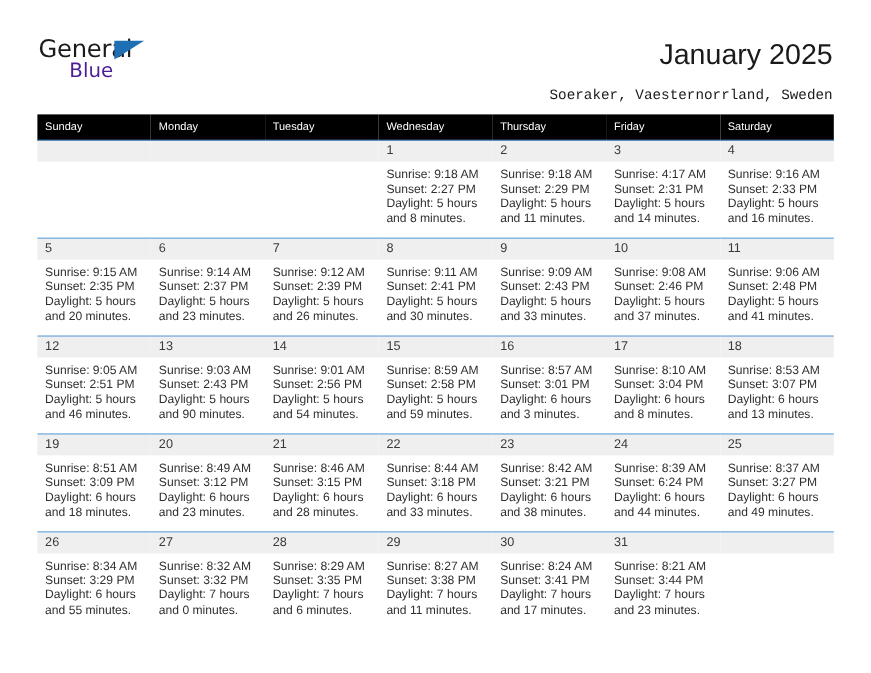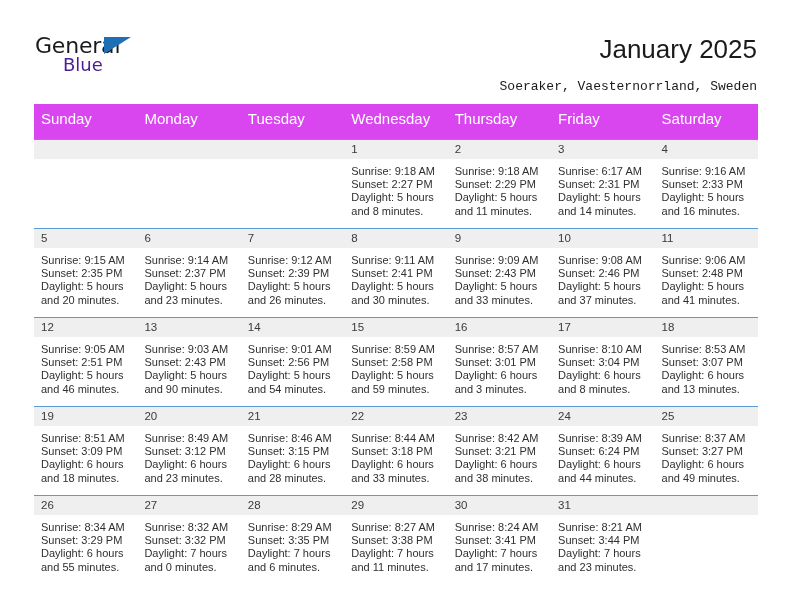--- a/index.html
+++ b/index.html
@@ -89,26 +89,26 @@
   
   .calendar {
     position: absolute;
     left: 34px;
     top: 104px;
     width: 724px;
     border-collapse: collapse;
     table-layout: fixed;
   }
   .calendar th {
-    background: #d946ef;
+    background: #000000;
     color: #ffffff;
-    font-size: 15px;
+    font-size: 10px;
     font-weight: normal;
     text-align: left;
-    padding: 6px 0 12px 7px;
+    padding: 6px 0 6px 7px;
     height: 11px;
     font-family: "Liberation Sans", sans-serif;
   }
   .calendar td {
     vertical-align: top;
     padding: 0;
     border-top: 1px solid #5b9bd5;
     width: 103.4px;
     height: 88px;
   }
@@ -194,21 +194,21 @@
             <div class="cellbody">
               <div>Sunrise: 9:18 AM</div>
               <div>Sunset: 2:29 PM</div>
               <div>Daylight: 5 hours</div>
               <div>and 11 minutes.</div>
             </div>
           </td>
           <td>
             <div class="daynum">3</div>
             <div class="cellbody">
-              <div>Sunrise: 6:17 AM</div>
+              <div>Sunrise: 4:17 AM</div>
               <div>Sunset: 2:31 PM</div>
               <div>Daylight: 5 hours</div>
               <div>and 14 minutes.</div>
             </div>
           </td>
           <td>
             <div class="daynum">4</div>
             <div class="cellbody">
               <div>Sunrise: 9:16 AM</div>
               <div>Sunset: 2:33 PM</div>

